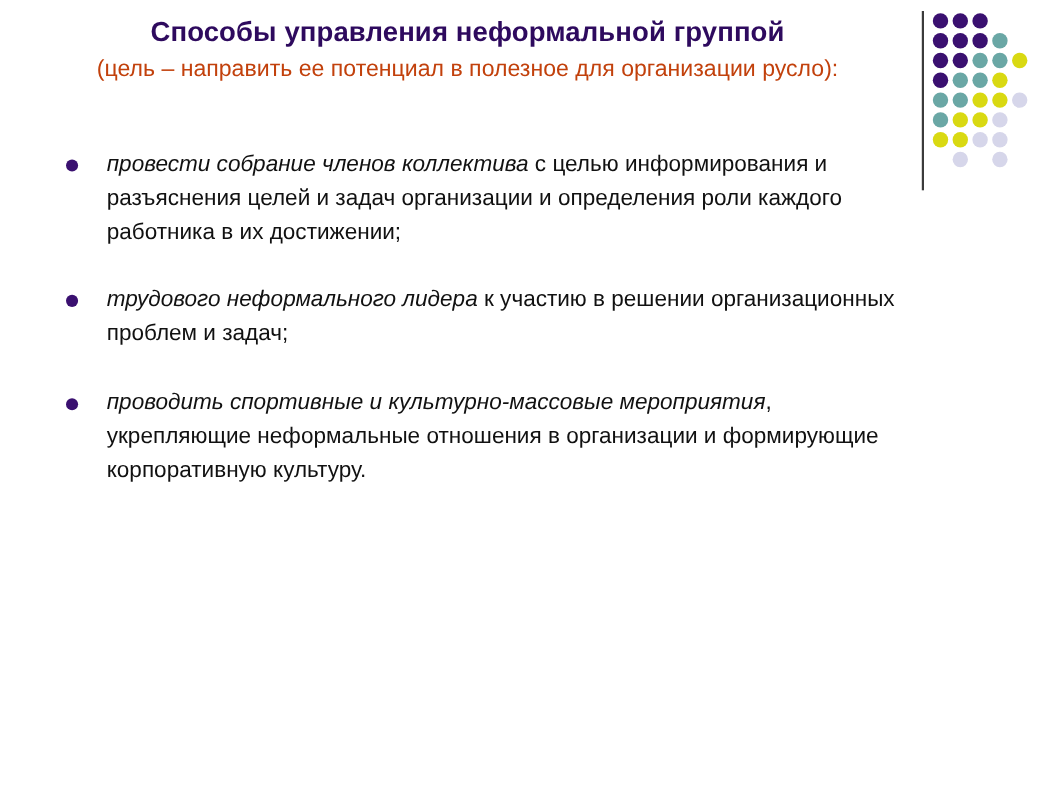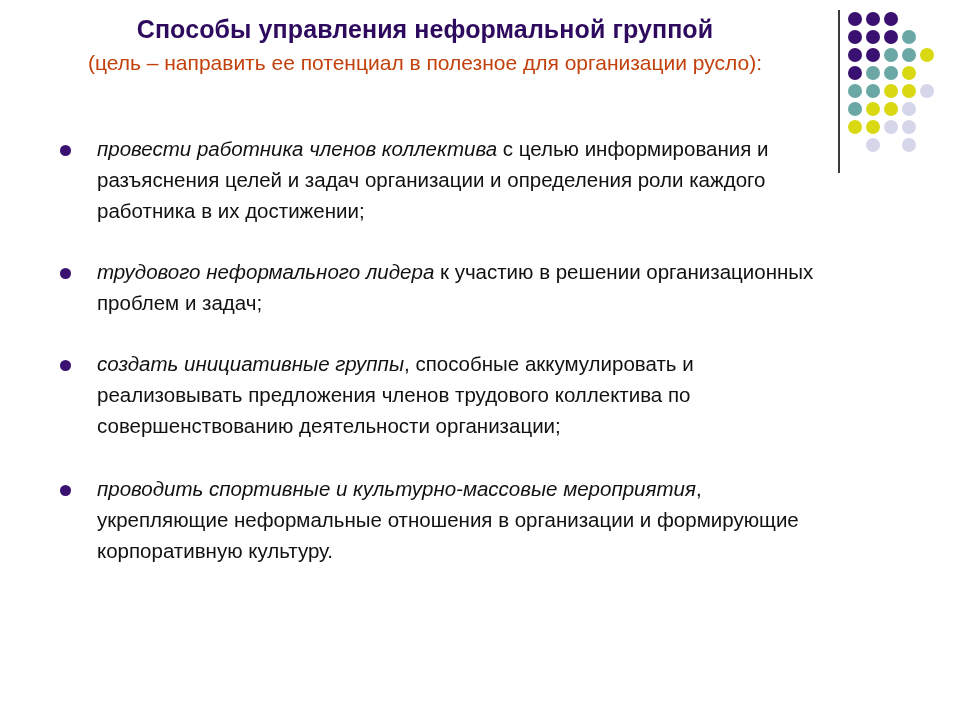--- a/index.html
+++ b/index.html
@@ -157,29 +157,25 @@
   </div>
 
   <div id="title-block">
     <div id="slide-title">Способы управления неформальной группой</div>
     <div id="slide-subtitle">(цель – направить ее потенциал в полезное для организации русло):</div>
   </div>
 
   <div id="bullet-list">
       <div class="bullet-item">
         <span class="bullet-marker" style="background: rgb(58, 16, 112);"></span>
-        <div class="bullet-text"><span class="em">провести работника членов коллектива</span><span> с целью информирования и разъяснения целей и задач организации и определения роли каждого работника в их достижении;</span></div>
+        <div class="bullet-text"><span class="em">провести собрание членов коллектива</span><span> с целью информирования и разъяснения целей и задач организации и определения роли каждого работника в их достижении;</span></div>
       </div>
       <div class="bullet-item">
         <span class="bullet-marker" style="background: rgb(58, 16, 112);"></span>
         <div class="bullet-text"><span class="em">трудового неформального лидера</span><span> к участию в решении организационных проблем и задач;</span></div>
-      </div>
-      <div class="bullet-item">
-        <span class="bullet-marker" style="background: rgb(58, 16, 112);"></span>
-        <div class="bullet-text"><span class="em">создать инициативные группы</span><span>, способные аккумулировать и реализовывать предложения членов трудового коллектива по совершенствованию деятельности организации;</span></div>
       </div>
       <div class="bullet-item">
         <span class="bullet-marker" style="background: rgb(58, 16, 112);"></span>
         <div class="bullet-text"><span class="em">проводить спортивные и культурно-массовые мероприятия</span><span>, укрепляющие неформальные отношения в организации и формирующие корпоративную культуру.</span></div>
       </div>
     </div>
 
 </div>
 
 </body></html>

